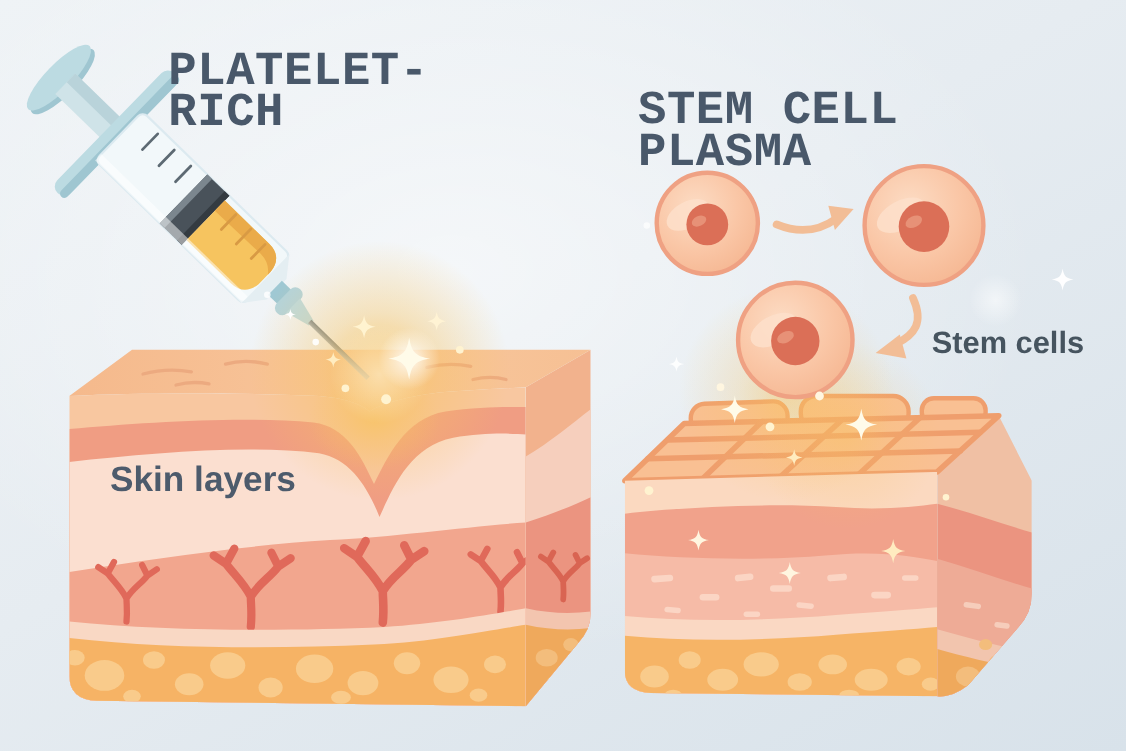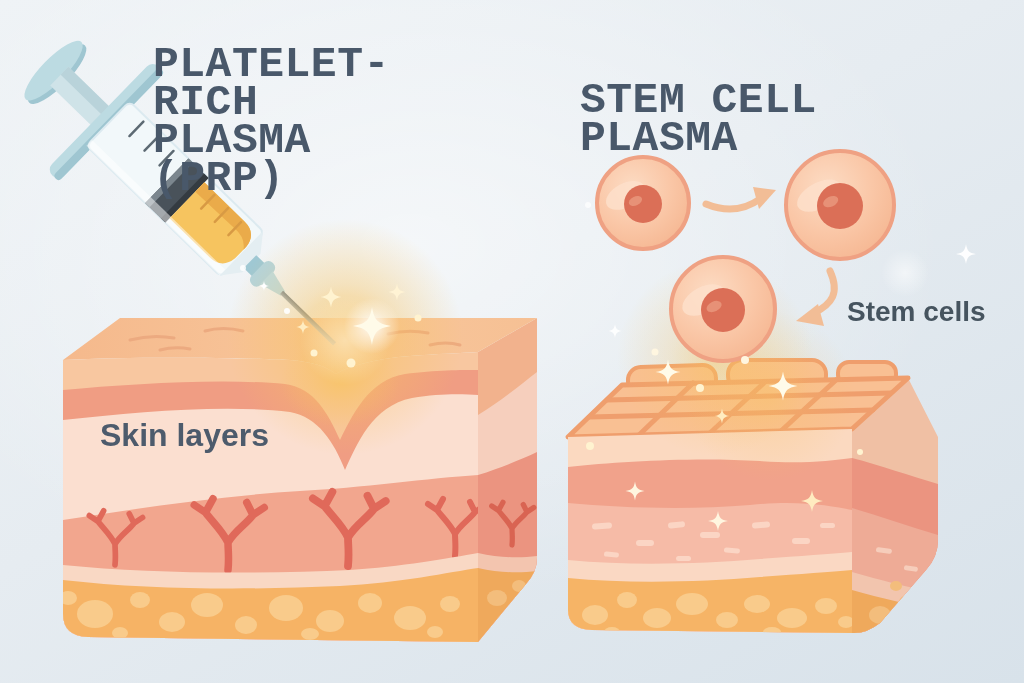--- a/index.html
+++ b/index.html
@@ -289,21 +289,20 @@
     <circle cx="745" cy="360" r="4" fill="#fff6e0"></circle>
     <use href="#sparkleShape" transform="translate(966,254) scale(1.0)" fill="#ffffff" opacity=".95"></use>
     <use href="#sparkleShape" transform="translate(615,331) scale(0.7)" fill="#ffffff" opacity=".9"></use>
     <circle cx="655" cy="352" r="3.5" fill="#fff6e0"></circle>
     <circle cx="588" cy="205" r="3" fill="#ffffff" opacity=".7"></circle>
   </g>
 </svg>
 
   <div class="panel-title left">
     <div>PLATELET-RICH</div>
-    <div>PLASMA (PRP)</div>
   </div>
   <div class="panel-title right">
     <div>STEM CELL</div>
     <div>PLASMA</div>
   </div>
   <div class="diagram-label skin-label">Skin layers</div>
   <div class="diagram-label stem-label">Stem cells</div>
 </div>
 
 </body></html>

